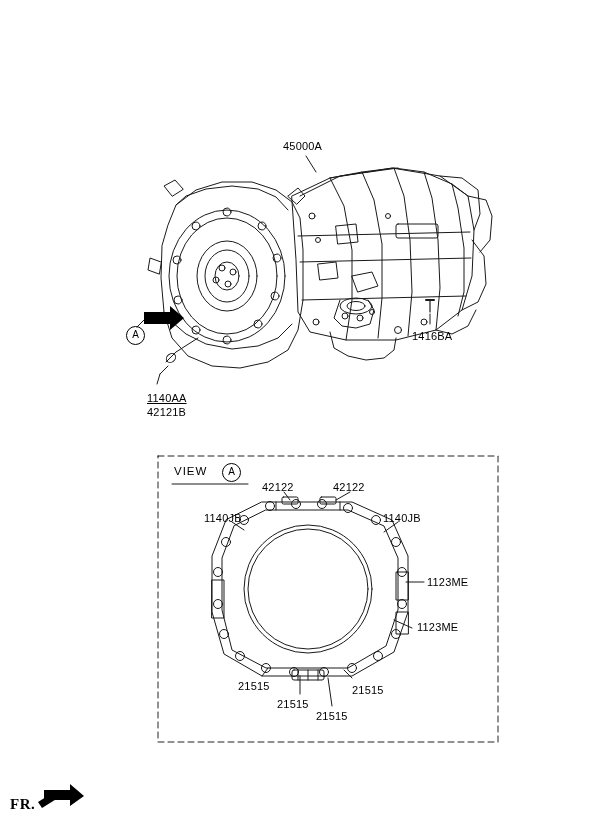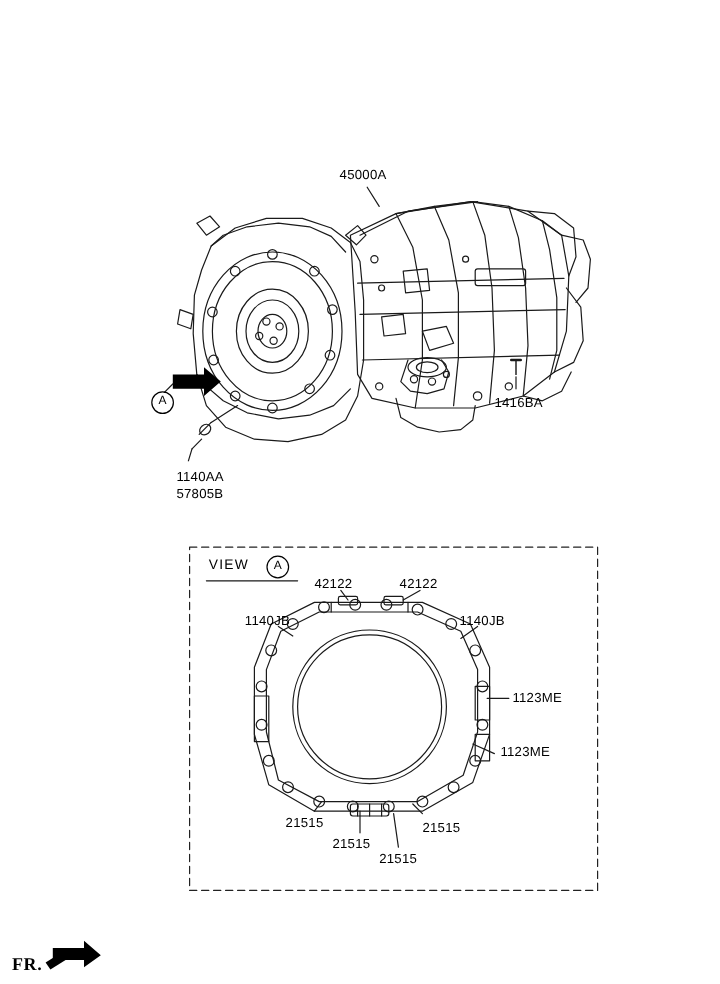--- a/index.html
+++ b/index.html
@@ -225,22 +225,22 @@
 
       <g fill="#000" stroke="none">
         <path d="M44 790 L70 790 L70 784 L84 796 L70 806 L70 800 L44 800 Z"></path>
         <path d="M38 802 L54 792 L58 798 L42 808 Z"></path>
       </g>
     </g>
   </svg>
 
   <div class="lbl" style="left:283px; top:140px;">45000A</div>
   <div class="lbl" style="left:412px; top:330px;">1416BA</div>
-  <div class="lbl" style="left:147px; top:392px;">1140AA</div>
-  <div class="lbl" style="left:147px; top:406px;">57805B</div>
+  <div class="lbl" style="left:147px; top:392px;text-decoration:underline;">1140AA</div>
+  <div class="lbl" style="left:147px; top:406px;">42121B</div>
 
   <div class="circA" style="left:126px; top:326px;">A</div>
 
   <div class="view-label" style="left:174px; top:465px;text-align:center;">VIEW</div>
   <div class="circA" style="left:222px; top:463px;">A</div>
 
   <div class="lbl" style="left:262px; top:481px;">42122</div>
   <div class="lbl" style="left:333px; top:481px;">42122</div>
   <div class="lbl" style="left:204px; top:512px;">1140JB</div>
   <div class="lbl" style="left:383px; top:512px;">1140JB</div>

